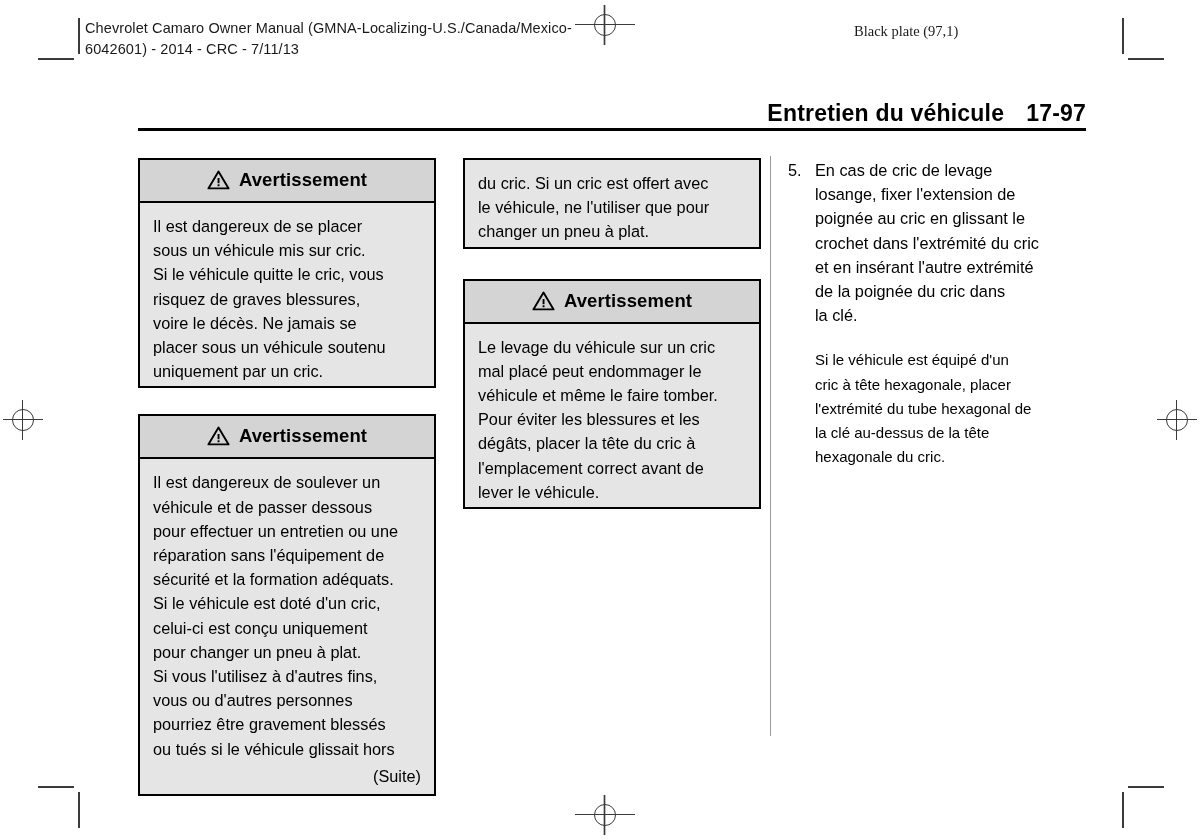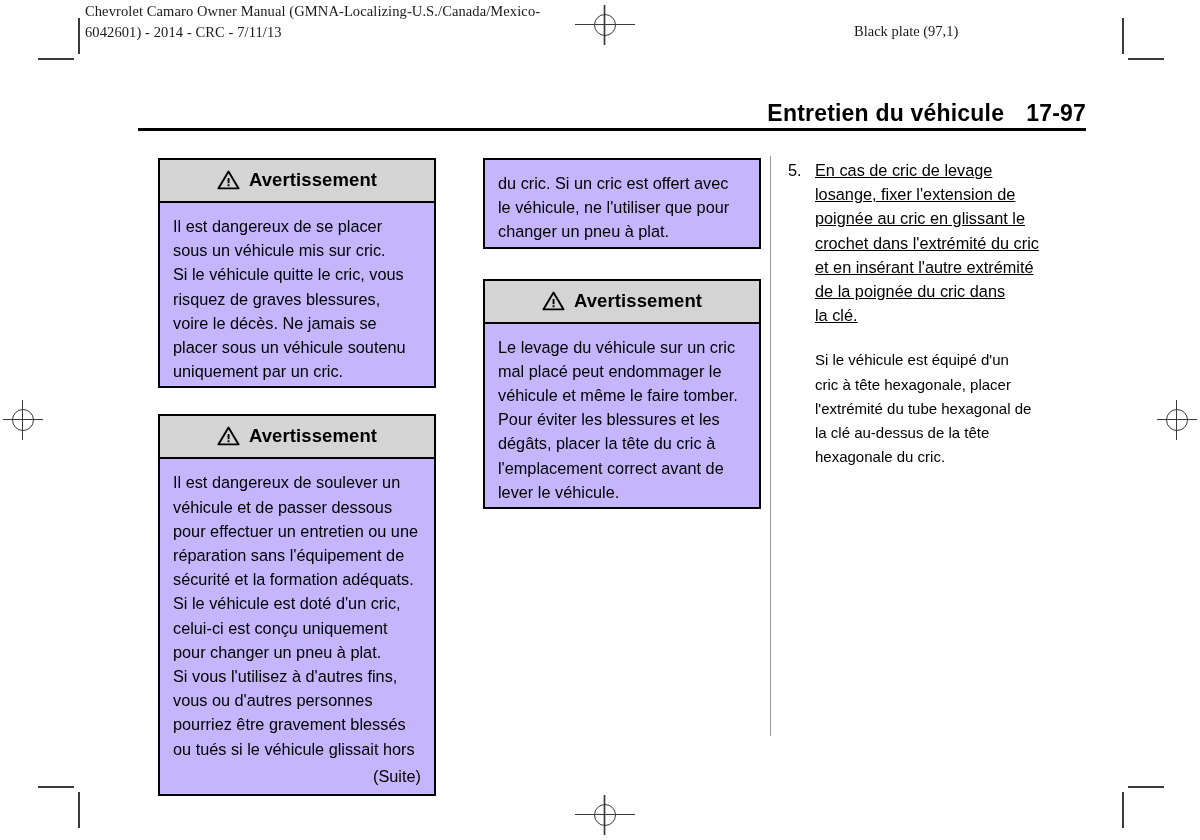--- a/index.html
+++ b/index.html
@@ -14,23 +14,23 @@
     background: #ffffff;
     overflow: hidden;
     font-family: "Liberation Sans", sans-serif;
     color: #000000;
   }
 
   
   .hdr-left {
     position: absolute;
     left: 85px;
-    top: 1px;
+    top: 18px;
     width: 620px;
-    font-family: Liberation Serif, serif;
+    font-family: Liberation Sans, sans-serif;
     font-size: 14.5px;
     line-height: 21px;
     color: #1a1a1a;
     letter-spacing: .1px;
     white-space: pre-line;
   }
   .hdr-right {
     position: absolute;
     left: 854px;
     top: 21px;
@@ -83,22 +83,21 @@
     top: 156px;
     width: 1px;
     height: 580px;
     background: #9a9a9a;
   }
 
   
   .wbox {
     border: 2px solid #000000;
     margin-bottom: 26px;
-    background: #c4b5fd;
-    margin-left: 20px;
+    background: #e5e5e5;
   }
   .wbox-head {
     background: #d4d4d4;
     border-bottom: 2px solid #000000;
     text-align: center;
     padding: 9px 6px 10px 6px;
     font-size: 18.5px;
     font-weight: bold;
     letter-spacing: .1px;
     display: flex;
@@ -127,21 +126,20 @@
     font-size: 16.3px;
     line-height: 24.2px;
   }
   .li-num {
     width: 27px;
     flex: 0 0 27px;
   }
   .li-txt {
     flex: 1;
     white-space: pre-line;
-    text-decoration: underline;
   }
   .para {
     margin-top: 21px;
     margin-left: 27px;
     font-size: 15px;
     line-height: 24.2px;
     white-space: pre-line;
   }
 
   

